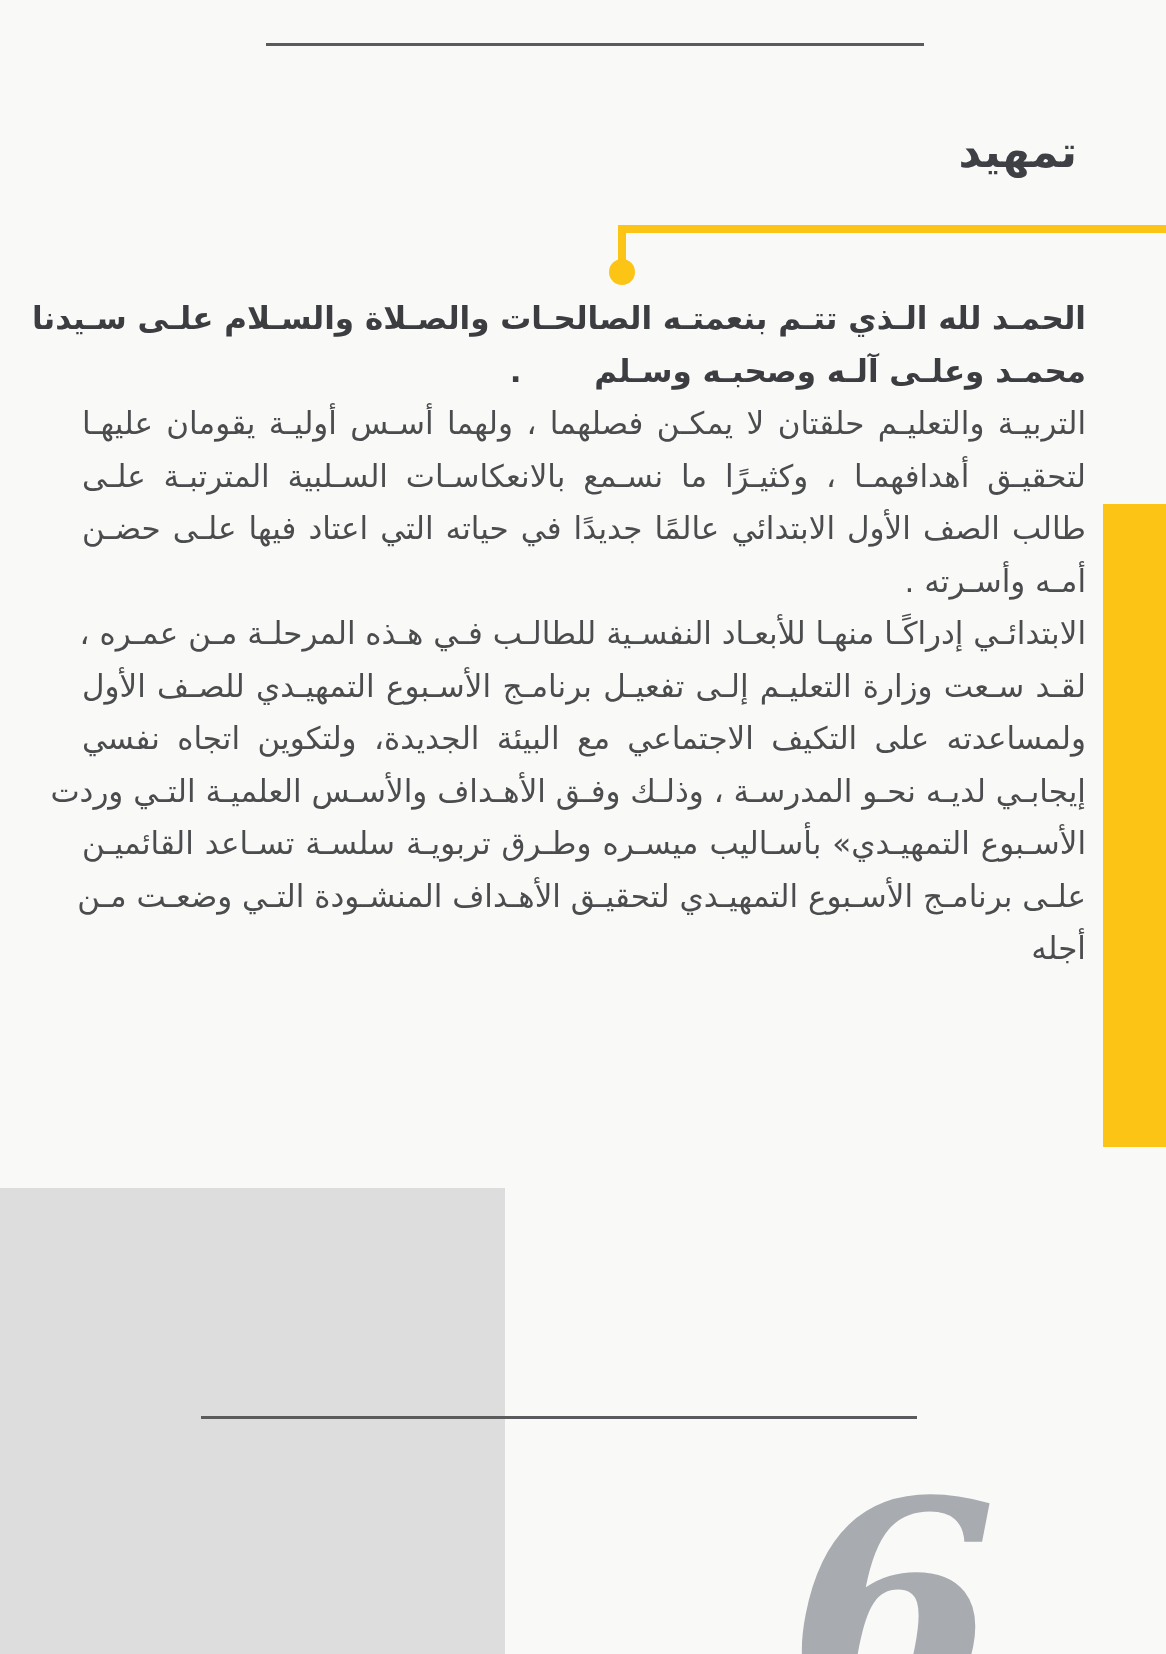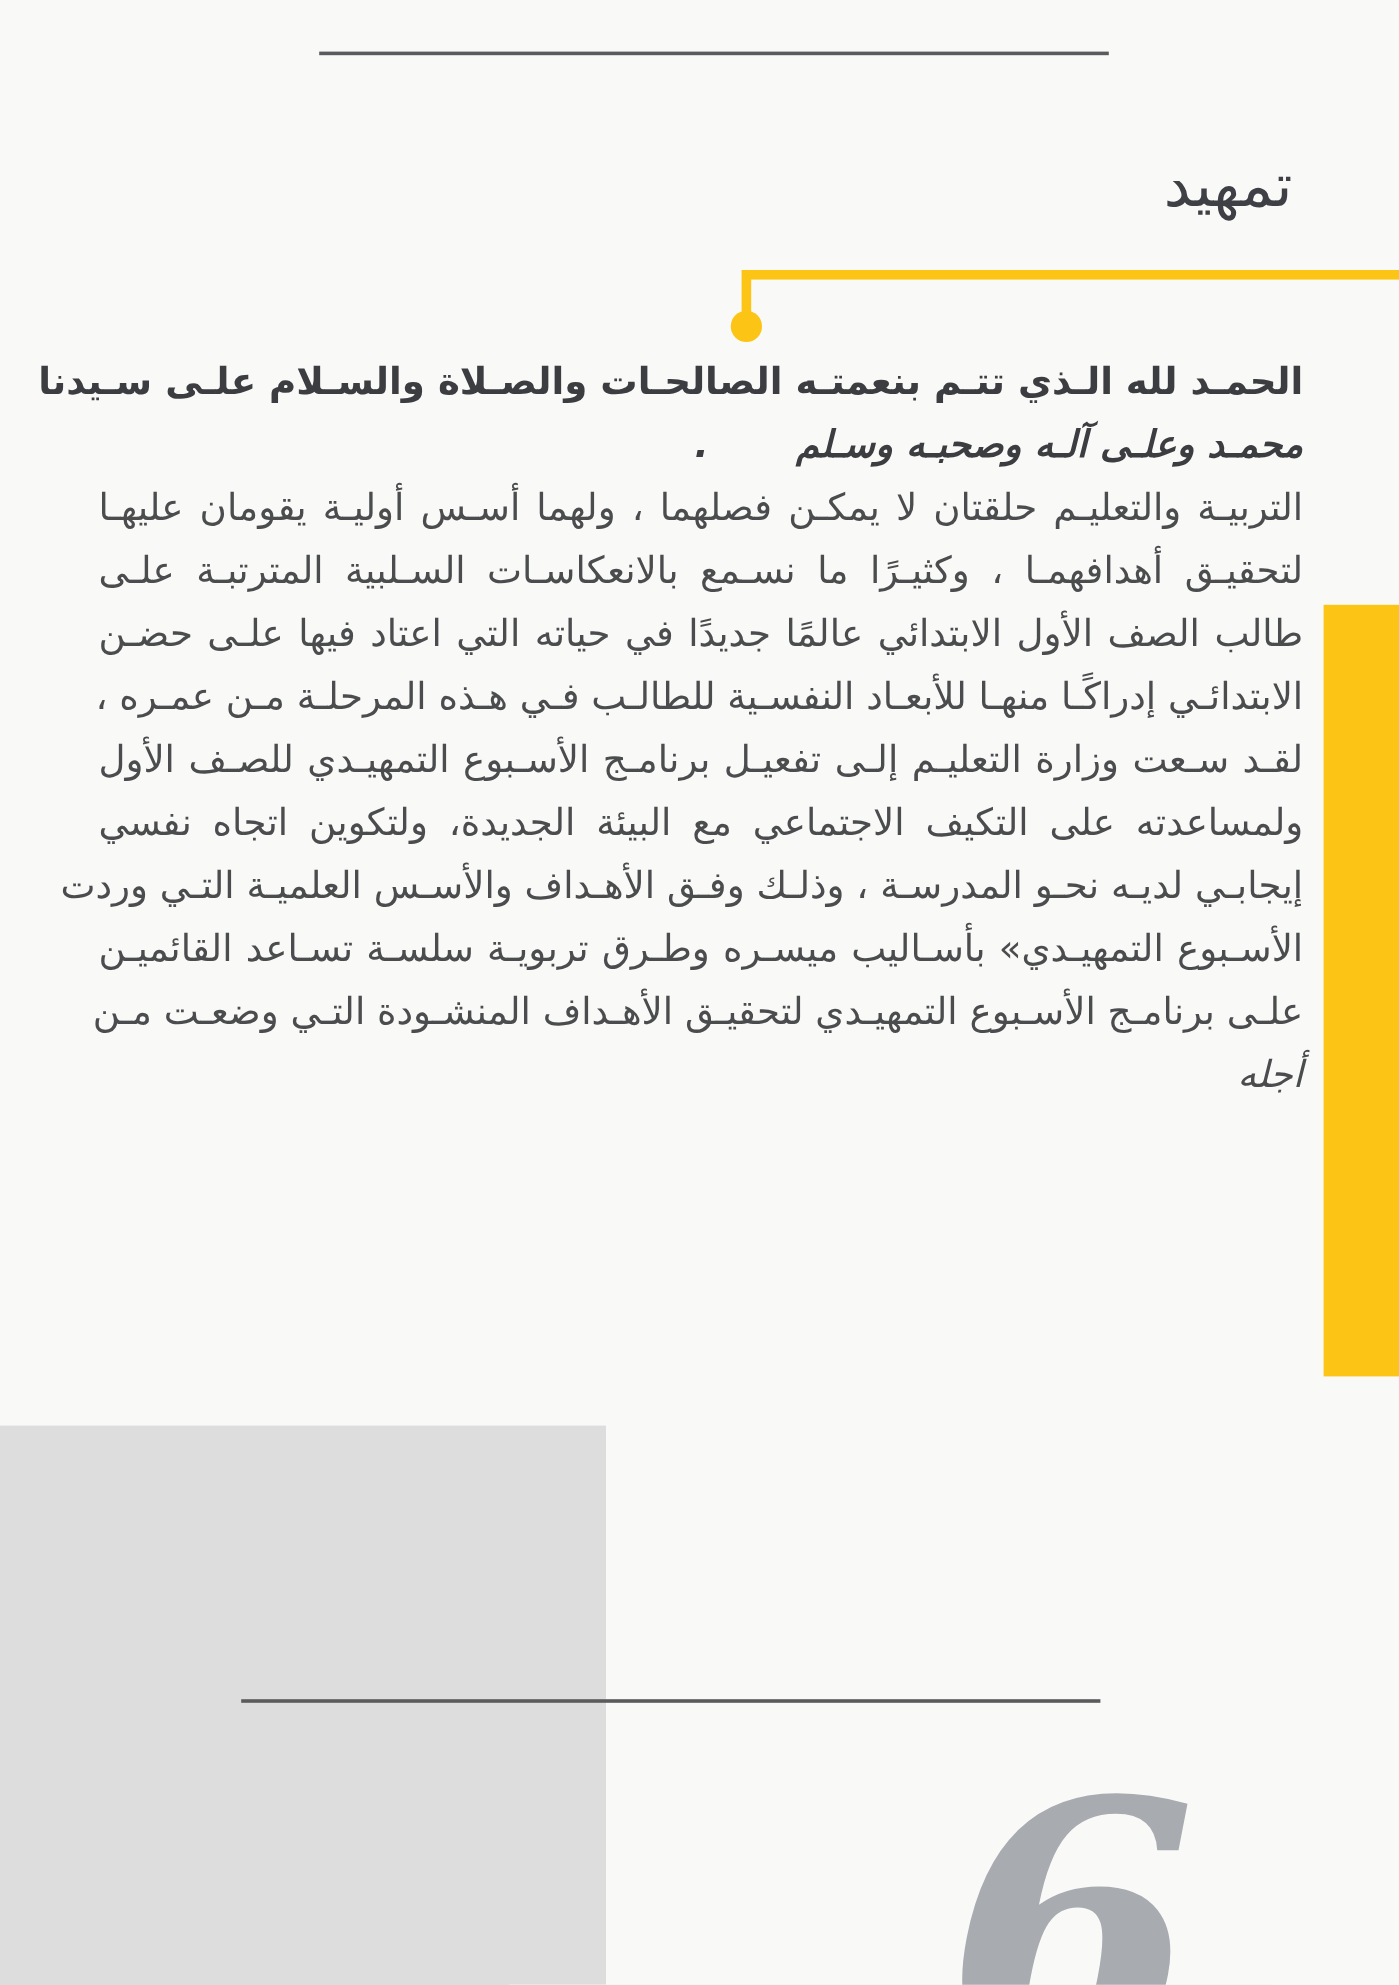--- a/index.html
+++ b/index.html
@@ -17,21 +17,21 @@
     background:#5b5b5d;
   }
   .bottom-rule{
     position:absolute;left:201px;top:1416px;width:716px;height:3px;
     background:#5b5b5d;
   }
   
   .title{
     position:absolute;top:126px;right:89px;margin:0;
     direction:rtl;
-    font-size:50px;font-weight:normal;color:#3e4045;
+    font-size:44px;font-weight:bold;color:#3e4045;
     letter-spacing:0;
   }
   
   .bracket-h{position:absolute;left:621px;top:225px;width:545px;height:8px;background:#fcc515;}
   .bracket-v{position:absolute;left:618px;top:225px;width:8px;height:38px;background:#fcc515;}
   .bracket-dot{position:absolute;left:609px;top:259px;width:26px;height:26px;border-radius:50%;background:#fcc515;}
   
   .side-bar{position:absolute;left:1103px;top:504px;width:63px;height:643px;background:#fcc515;}
   
   .gray-block{position:absolute;left:0;top:1188px;width:505px;height:466px;background:#dcdddc;}
@@ -49,21 +49,21 @@
     color:#4b4c4e;
     font-size:31px;line-height:52.5px;
   }
   .line{
     text-align:justify;
     text-align-last:justify;
     height:52.5px;
     overflow:visible;
     white-space:nowrap;
   }
-  .line.last{text-align-last:right;font-style:italic;}
+  .line.last{text-align-last:right;}
   .line.bold{font-weight:bold;color:#3c3d41;}
 </style>
 </head>
 <body>
 
 <div class="page">
 
   <div class="top-rule"></div>
 
   <h1 class="title">تمهيد</h1>
@@ -74,20 +74,21 @@
 
   <div class="side-bar"></div>
 
   <div class="text-block">
     <div class="line bold">الحمـد لله الـذي تتـم بنعمتـه الصالحـات والصـلاة والسـلام علـى سـيدنا</div>
     <div class="line bold last">محمـد وعلـى آلـه وصحبـه وسـلم   .</div>
 
     <div class="line">التربيـة والتعليـم حلقتان لا يمكـن فصلهما ، ولهما أسـس أوليـة يقومان عليهـا</div>
     <div class="line">لتحقيـق أهدافهمـا ، وكثيـرًا ما نسـمع بالانعكاسـات السـلبية المترتبـة علـى</div>
     <div class="line">طالب الصف الأول الابتدائي عالمًا جديدًا في حياته التي اعتاد فيها علـى حضـن</div>
+    <div class="line last">أمـه وأسـرته .</div>
     <div class="line">الابتدائـي إدراكًـا منهـا للأبعـاد النفسـية للطالـب فـي هـذه المرحلـة مـن عمـره ،</div>
     <div class="line">لقـد سـعت وزارة التعليـم إلـى تفعيـل برنامـج الأسـبوع التمهيـدي للصـف الأول</div>
     <div class="line">ولمساعدته على التكيف الاجتماعي مع البيئة الجديدة، ولتكوين اتجاه نفسي</div>
     <div class="line">إيجابـي لديـه نحـو المدرسـة ، وذلـك وفـق الأهـداف والأسـس العلميـة التـي وردت</div>
     <div class="line">الأسـبوع التمهيـدي» بأسـاليب ميسـره وطـرق تربويـة سلسـة تسـاعد القائميـن</div>
     <div class="line">علـى برنامـج الأسـبوع التمهيـدي لتحقيـق الأهـداف المنشـودة التـي وضعـت مـن</div>
     <div class="line last">أجله</div>
   </div>
 
   <div class="gray-block"></div>

